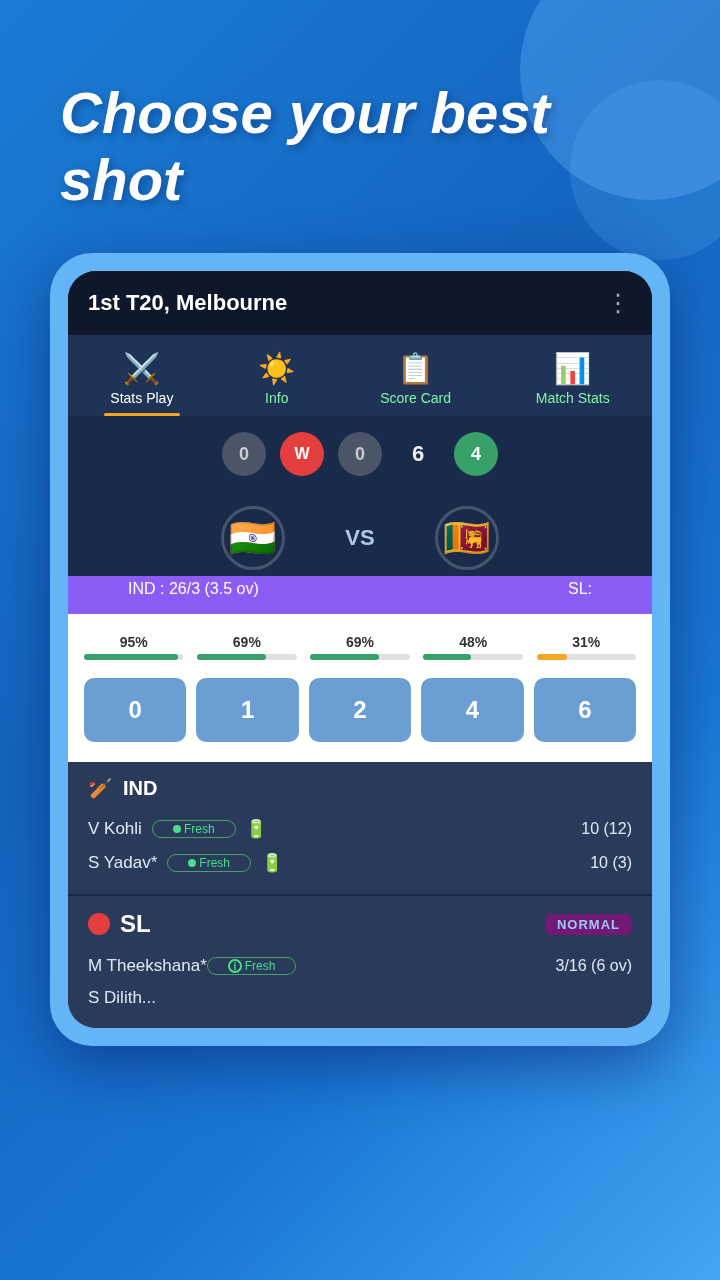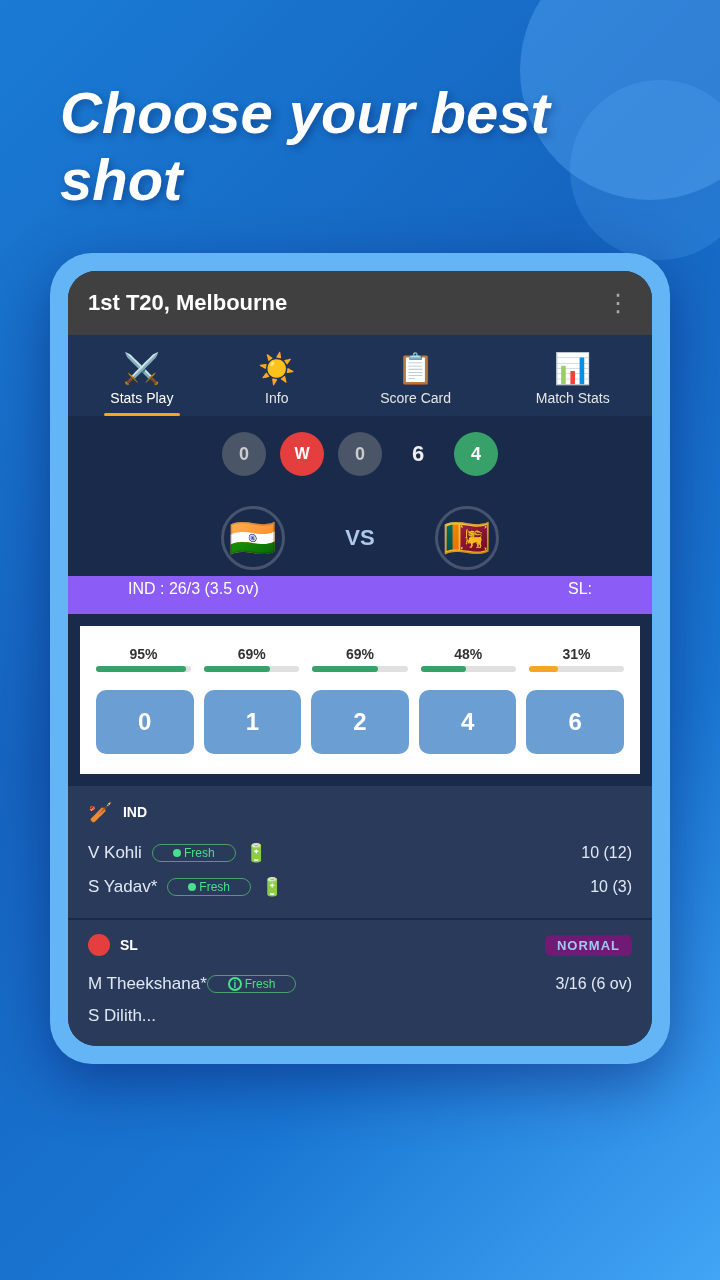--- a/index.html
+++ b/index.html
@@ -44,21 +44,21 @@
       border-radius: 42px;
       padding: 18px;
       box-shadow: 0 20px 60px rgba(0,0,80,0.4);
     }
     .phone-screen {
       background: #1a2a4a;
       border-radius: 28px;
       overflow: hidden;
     }
     .phone-header {
-      background: #404040;
+      background: #0f172a;
       padding: 18px 20px;
       display: flex;
       justify-content: space-between;
       align-items: center;
     }
     .phone-header-title {
       color: #fff;
       font-size: 22px;
       font-weight: 600;
     }
@@ -79,21 +79,21 @@
       align-items: center;
       padding: 6px 16px 10px 16px;
       cursor: pointer;
       position: relative;
     }
     .nav-tab-icon {
       font-size: 30px;
       margin-bottom: 4px;
     }
     .nav-tab-label {
-      color: #e5e5e5;
+      color: #86efac;
       font-size: 14px;
       text-align: center;
     }
     .nav-tab.active .nav-tab-label { color: #fff; }
     .nav-tab.active::after {
       content: '';
       position: absolute;
       bottom: 0; left: 10%; right: 10%;
       height: 3px;
       background: #f5a623;
@@ -145,21 +145,21 @@
       display: flex;
       justify-content: space-between;
       padding: 4px 60px 16px 60px;
     }
     .team-score-text {
       color: #fff;
       font-size: 16px;
     }
     .shot-selector {
       background: #fff;
-      margin: 12px;
+      margin: 0;
       padding: 20px 16px;
     }
     .shot-percentages {
       display: flex;
       justify-content: space-between;
       margin-bottom: 8px;
     }
     .shot-col {
       display: flex;
       flex-direction: column;
@@ -200,21 +200,21 @@
     }
     .batting-team-header {
       display: flex;
       align-items: center;
       gap: 10px;
       margin-bottom: 12px;
     }
     .bat-icon { font-size: 20px; }
     .batting-team-name {
       color: #fff;
-      font-size: 14px;
+      font-size: 20px;
       font-weight: 700;
     }
     .batsman-row {
       display: flex;
       justify-content: space-between;
       align-items: center;
       padding: 6px 0;
     }
     .batsman-left {
       display: flex;
@@ -266,21 +266,21 @@
       align-items: center;
       gap: 10px;
     }
     .sl-dot {
       width: 22px; height: 22px;
       background: #e53e3e;
       border-radius: 50%;
     }
     .bowling-team-name {
       color: #fff;
-      font-size: 14px;
+      font-size: 24px;
       font-weight: 700;
     }
     .normal-badge {
       background: #701a75;
       color: #a0c8f0;
       font-size: 13px;
       padding: 3px 12px;
       border-radius: 6px;
       font-weight: 600;
       letter-spacing: 1px;

